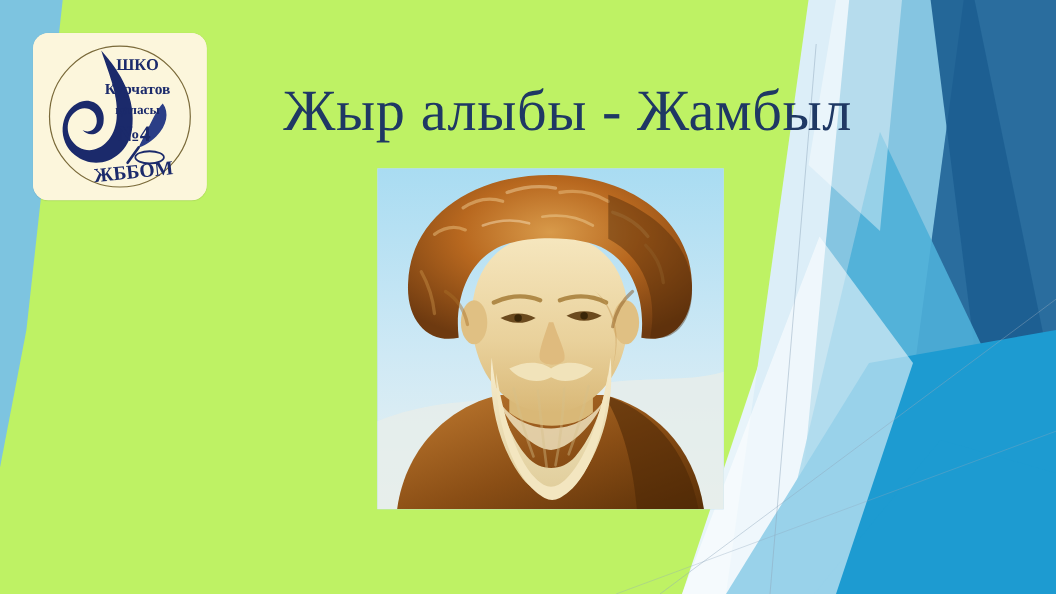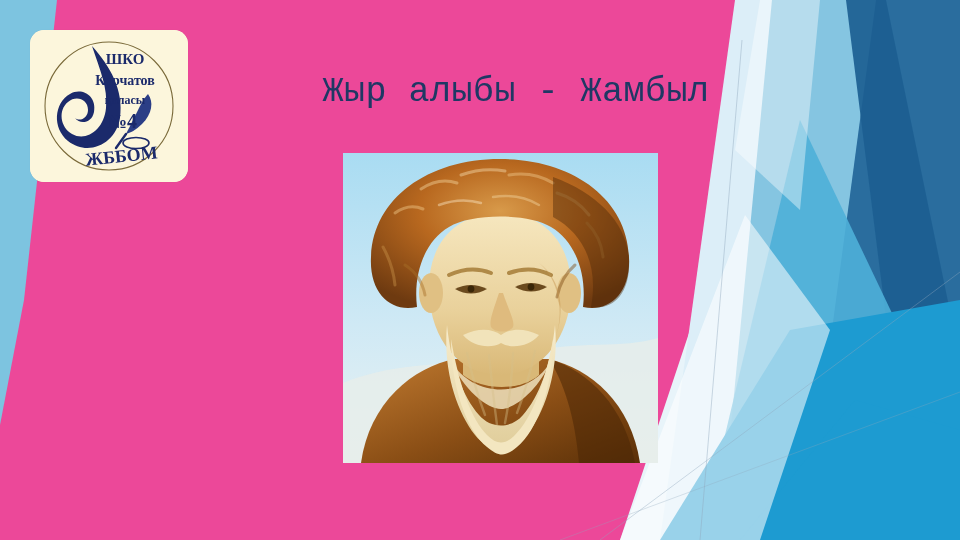--- a/index.html
+++ b/index.html
@@ -8,21 +8,21 @@
     padding: 0;
     background: #ffffff;
   }
   body {
     font-family: "Liberation Serif", serif;
   }
   .slide {
     position: relative;
     width: 960px;
     height: 540px;
-    background: #ec4899;
+    background: #bef264;
     overflow: hidden;
   }
 
   
   .decor {
     position: absolute;
     inset: 0;
     width: 960px;
     height: 540px;
     pointer-events: none;
@@ -43,22 +43,22 @@
   .logo svg { display: block; }
 
   
   .title {
     position: absolute;
     left: 196px;
     top: 74px;
     width: 640px;
     text-align: center;
     color: #1F3864;
-    font-family: Liberation Mono, monospace;
-    font-size: 35px;
+    font-family: Liberation Serif, serif;
+    font-size: 53px;
     line-height: 1.05;
     font-weight: 400;
     letter-spacing: 0.5px;
     white-space: nowrap;
   }
 
   
   .portrait {
     position: absolute;
     left: 343px;

